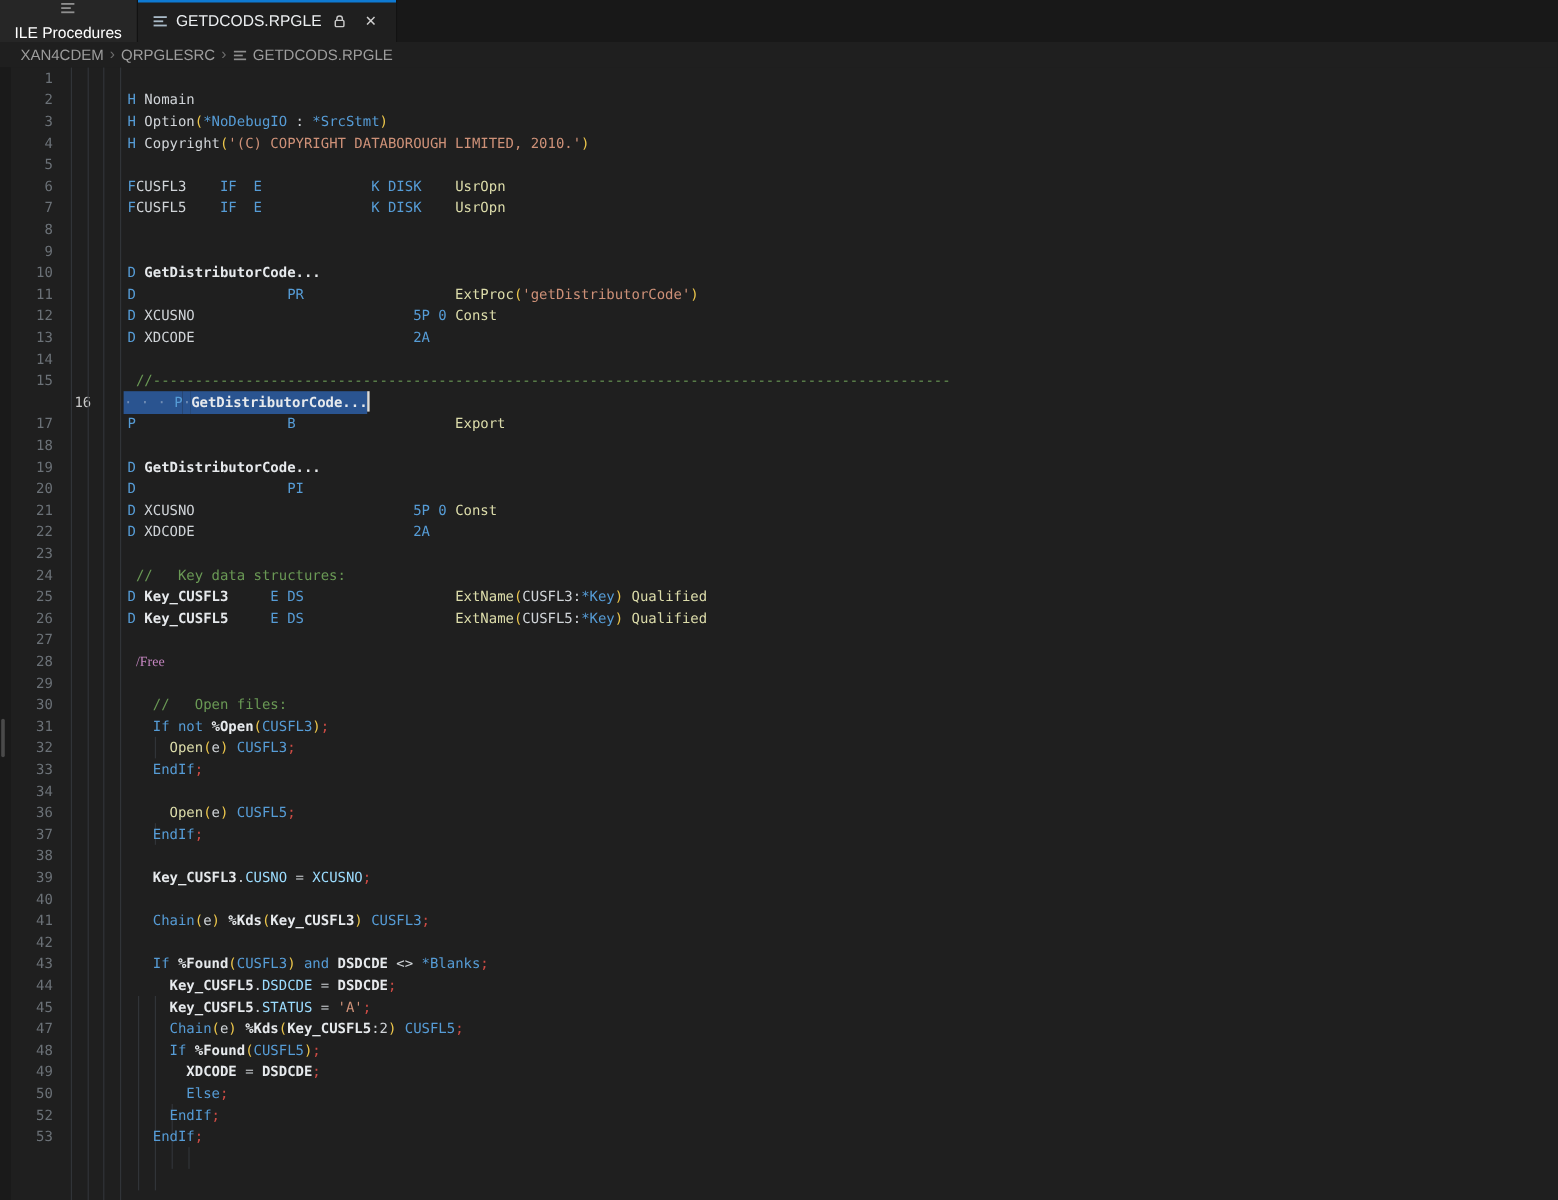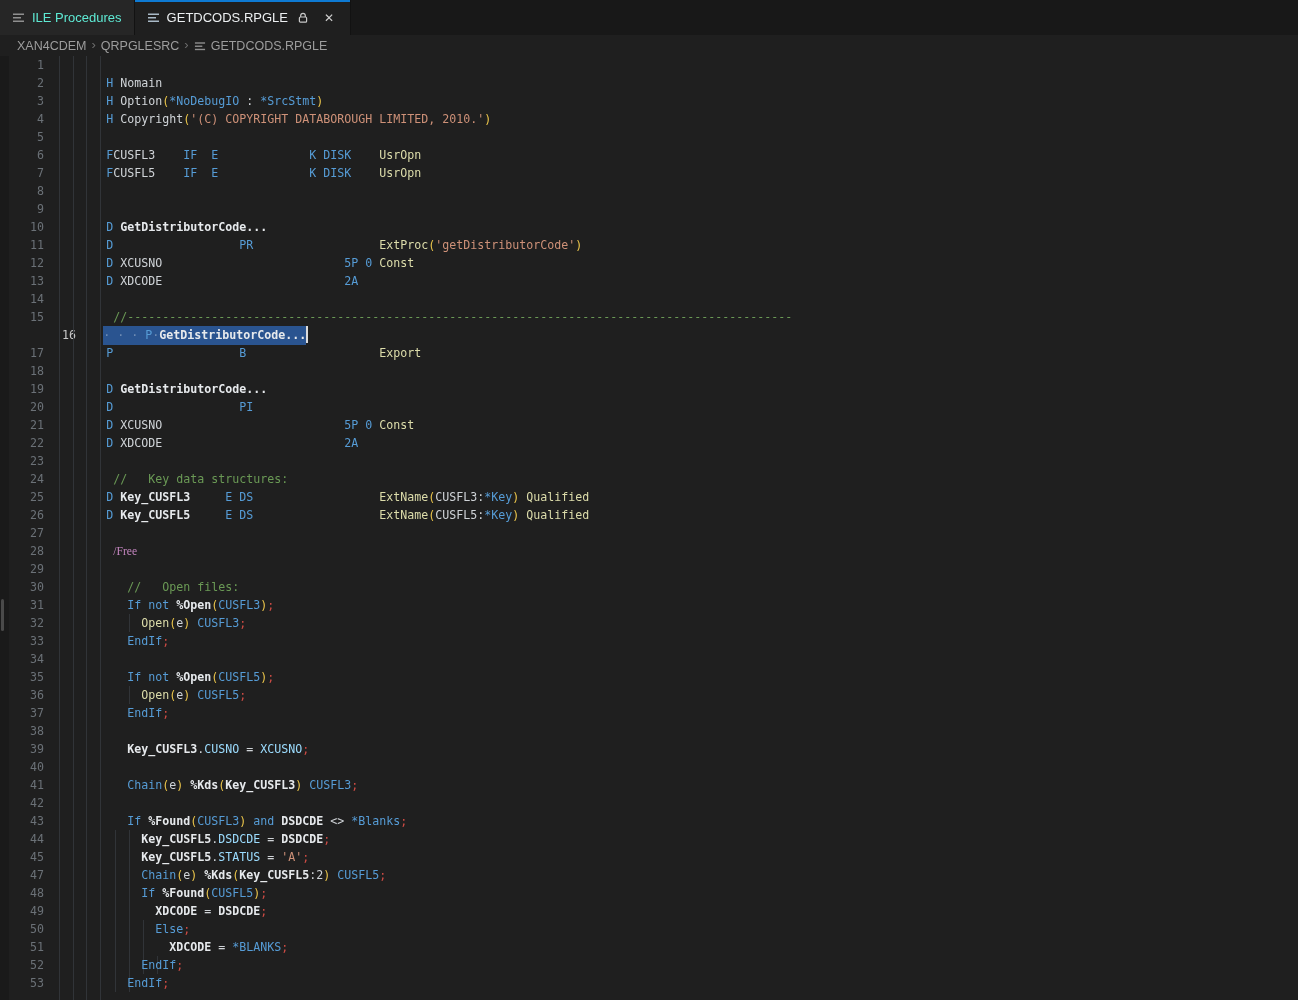--- a/index.html
+++ b/index.html
@@ -12,21 +12,21 @@
   
   .tabbar{
     height:35px;display:flex;align-items:stretch;
     background:#181818;position:relative;z-index:3;
   }
   .tab{
     display:flex;align-items:center;gap:7px;
     padding:0 12px;font-size:13px;cursor:pointer;
     border-right:1px solid #121212;white-space:nowrap;
   }
-  .tab.inactive{background:#262626;color:#5eead4;}
+  .tab.inactive{background:#262626;color:#ffffff;flex-direction:column;}
   .tab.active{
     background:#1f1f1f;color:#eceff1;
     box-shadow:inset 0 2px 0 var(--accent,#0e7ad3);
   }
   .tab .ticon{display:inline-flex;flex:none;}
   .tab.inactive .ticon{color:#8f8f8f;}
   .tab.active .ticon{color:#a9bac7;}
   .tab-lock{display:inline-flex;margin-left:2px;color:#c8c8c8;}
   .tab-close{
     margin-left:4px;width:18px;height:18px;border-radius:4px;
@@ -279,24 +279,20 @@
         </div>
         <div class="row">
           <div class="ln">33</div>
           <div class="lc"><span class="w">          </span><span class="k">EndIf</span><span class="r">;</span></div>
         </div>
         <div class="row">
           <div class="ln">34</div>
           <div class="lc"></div>
         </div>
         <div class="row">
-          <div class="ln">35</div>
-          <div class="lc"><span class="w">          </span><span class="k">If not </span><span class="b">%Open</span><span class="g">(</span><span class="k">CUSFL5</span><span class="g">)</span><span class="r">;</span></div>
-        </div>
-        <div class="row">
           <div class="ln">36</div>
           <div class="lc"><span class="w">            </span><span class="y">Open</span><span class="g">(</span><span class="w">e</span><span class="g">)</span><span class="w"> </span><span class="k">CUSFL5</span><span class="r">;</span></div>
         </div>
         <div class="row">
           <div class="ln">37</div>
           <div class="lc"><span class="w">          </span><span class="k">EndIf</span><span class="r">;</span></div>
         </div>
         <div class="row">
           <div class="ln">38</div>
           <div class="lc"></div>
@@ -337,24 +333,20 @@
           <div class="ln">48</div>
           <div class="lc"><span class="w">            </span><span class="k">If </span><span class="b">%Found</span><span class="g">(</span><span class="k">CUSFL5</span><span class="g">)</span><span class="r">;</span></div>
         </div>
         <div class="row">
           <div class="ln">49</div>
           <div class="lc"><span class="w">              </span><span class="b">XDCODE</span><span class="w"> = </span><span class="b">DSDCDE</span><span class="r">;</span></div>
         </div>
         <div class="row">
           <div class="ln">50</div>
           <div class="lc"><span class="w">              </span><span class="k">Else</span><span class="r">;</span></div>
-        </div>
-        <div class="row">
-          <div class="ln">51</div>
-          <div class="lc"><span class="w">                </span><span class="b">XDCODE</span><span class="w"> = </span><span class="k">*BLANKS</span><span class="r">;</span></div>
         </div>
         <div class="row">
           <div class="ln">52</div>
           <div class="lc"><span class="w">            </span><span class="k">EndIf</span><span class="r">;</span></div>
         </div>
         <div class="row">
           <div class="ln">53</div>
           <div class="lc"><span class="w">          </span><span class="k">EndIf</span><span class="r">;</span></div>
         </div>
         <div class="guide" style="left: 59px; top: 0px; height: 954px;"></div>

